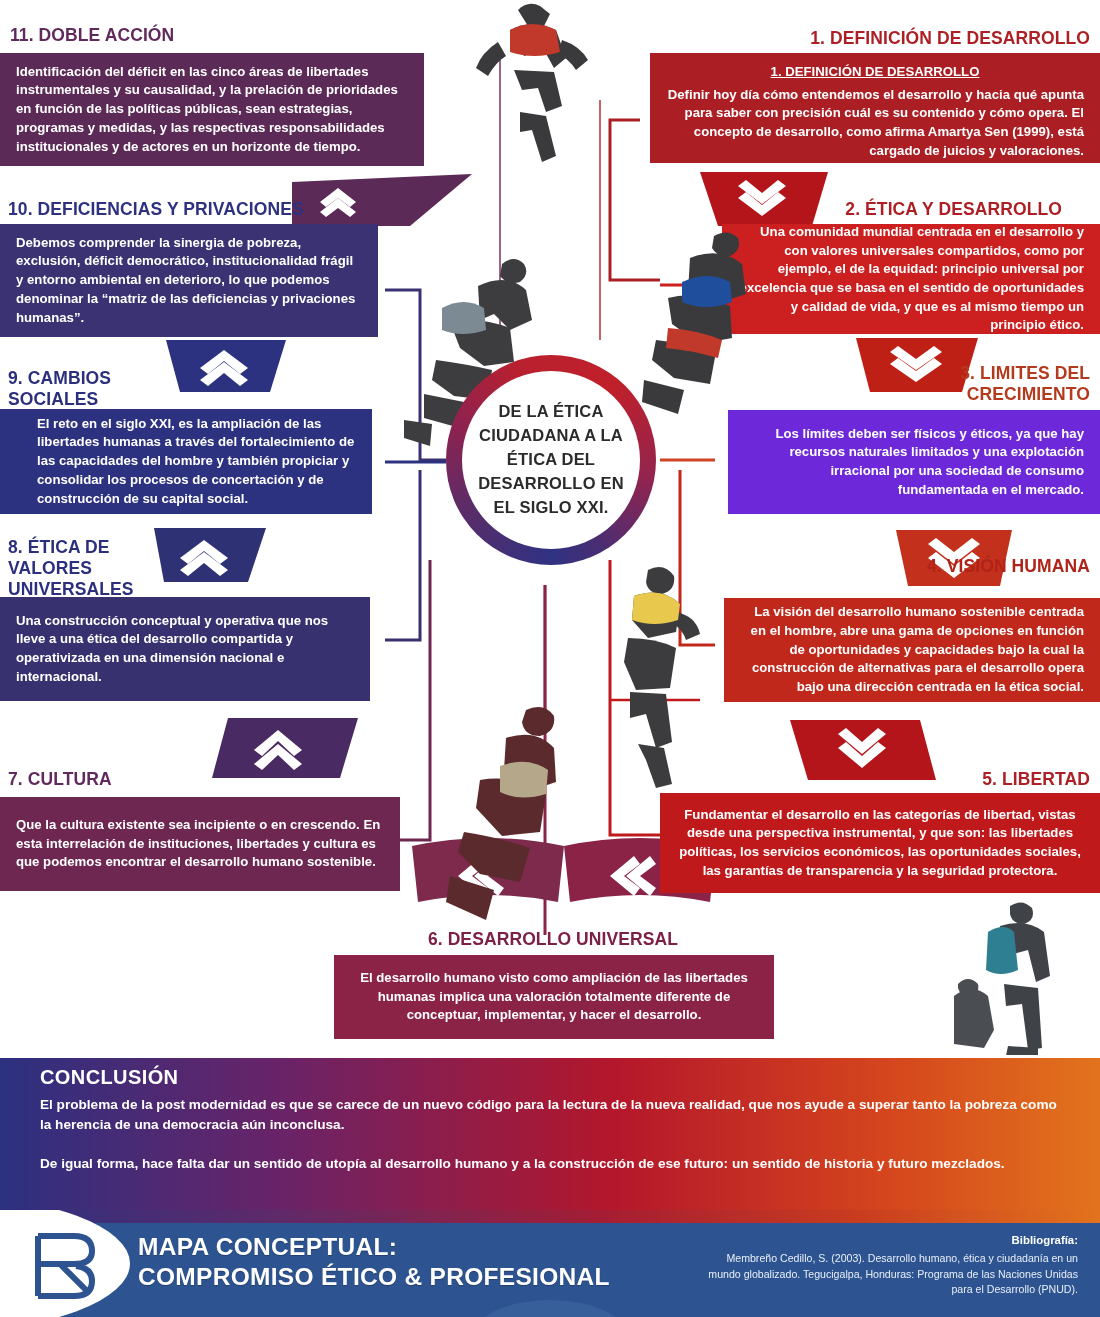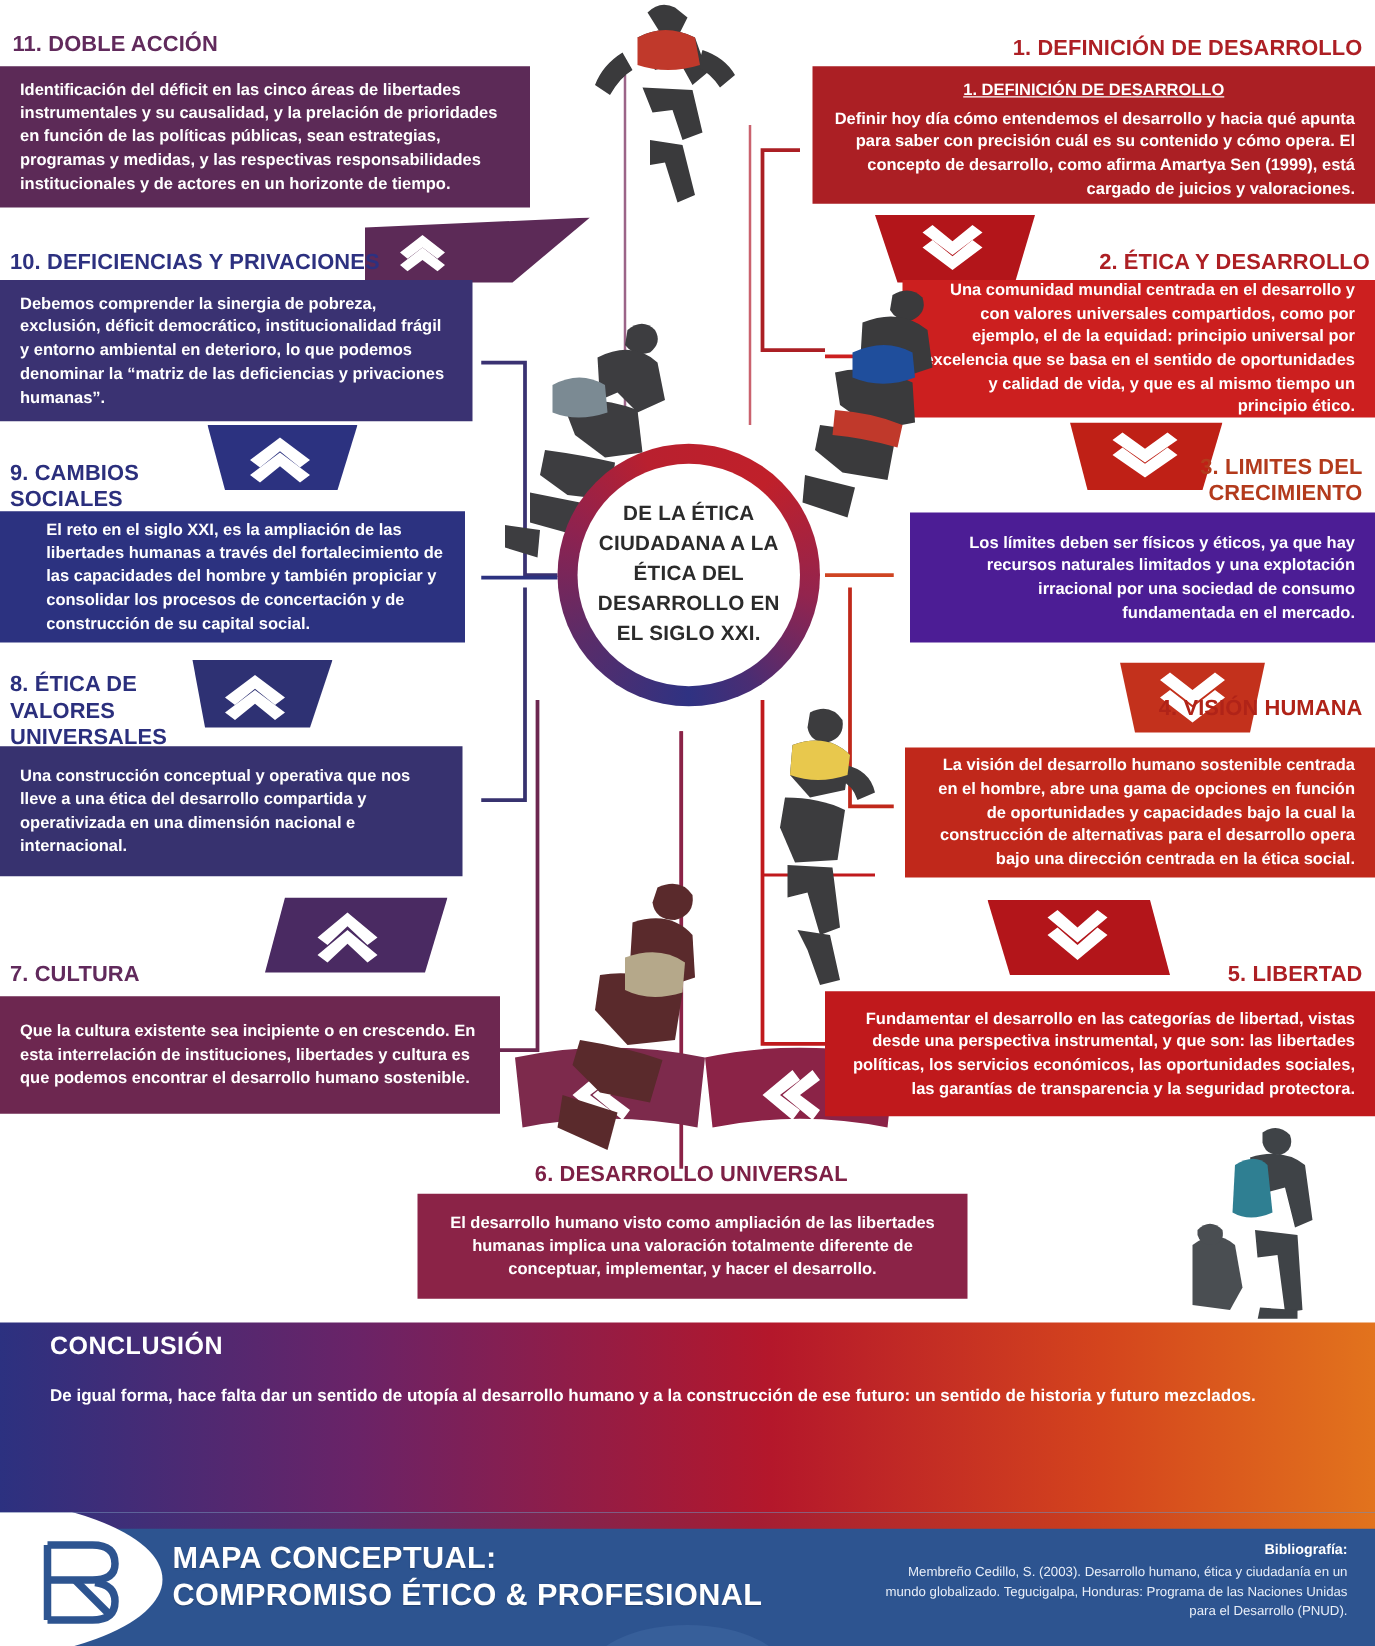--- a/index.html
+++ b/index.html
@@ -50,21 +50,21 @@
 
   
   .bg-p1 { background:#5c2a57; }  
   .bg-p2 { background:#3a3272; }  
   .bg-p3 { background:#2c3280;padding-left:37px; }  
   .bg-p4 { background:#37326f; }  
   .bg-p5 { background:#6d2750; }  
   .bg-p6 { background:#8b2347; }  
   .bg-p7 { background:#c0191c; }  
   .bg-p8 { background:#c0281b; }  
-  .bg-p9 { background:#4c1d95; }  
+  .bg-p9 { background:#6d28d9; }  
   .bg-p10{ background:#cc1f1f; }  
   .bg-p11{ background:#ab1f24; }  
 
   
   .ribbon { position:absolute; }
   .ribbon svg { display:block; width:100%; height:100%; }
 
   
   .center-ring {
     position:absolute;
@@ -360,21 +360,21 @@
   <div class="ribbon" style="left:700px; top:172px; width:128px; height:58px;">
     <svg viewBox="0 0 128 58" preserveAspectRatio="none">
       <path d="M0 0 L128 0 L112 54 L18 54 Z" fill="#b3151a"></path>
       <g fill="#ffffff">
         <path d="M38 14 L62 32 L86 14 L78 8 L62 21 L46 8 Z"></path>
         <path d="M38 26 L62 44 L86 26 L78 20 L62 33 L46 20 Z"></path>
       </g>
     </svg>
   </div>
 
-  <div class="panel-title c-red t-right" style="left:696px; top:199px; width:400px;">2. ÉTICA Y DESARROLLO</div>
+  <div class="panel-title c-red t-right" style="left:662px; top:199px; width:400px;">2. ÉTICA Y DESARROLLO</div>
   <div class="panel-box bg-p10 t-right" style="left:722px; top:224px; width:378px; height:110px;">
     <div class="inner">Una comunidad mundial centrada en el desarrollo y con valores universales compartidos, como por ejemplo, el de la equidad: principio universal por excelencia que se basa en el sentido de oportunidades y calidad de vida, y que es al mismo tiempo un principio ético.</div>
   </div>
 
   <div class="ribbon" style="left:856px; top:338px; width:122px; height:58px;">
     <svg viewBox="0 0 122 58" preserveAspectRatio="none">
       <path d="M0 0 L122 0 L106 54 L14 54 Z" fill="#bf2016"></path>
       <g fill="#ffffff">
         <path d="M34 14 L60 32 L86 14 L78 8 L60 21 L42 8 Z"></path>
         <path d="M34 26 L60 44 L86 26 L78 20 L60 33 L42 20 Z"></path>
@@ -406,26 +406,27 @@
     <svg viewBox="0 0 146 64" preserveAspectRatio="none">
       <path d="M0 0 L130 0 L146 60 L18 60 Z" fill="#b3151a"></path>
       <g fill="#ffffff">
         <path d="M48 14 L72 34 L96 14 L88 8 L72 22 L56 8 Z"></path>
         <path d="M48 28 L72 48 L96 28 L88 22 L72 36 L56 22 Z"></path>
       </g>
     </svg>
   </div>
 
   <div class="panel-title c-red t-right" style="left:880px; top:769px; width:210px;">5. LIBERTAD</div>
-  <div class="panel-box bg-p7 t-right" style="left:660px; top:793px; width:440px; height:100px;">
+  <div class="panel-box bg-p7 t-right" style="left:660px; top:793px; width:440px; height:100px;text-align:center;">
     <div class="inner">Fundamentar el desarrollo en las categorías de libertad, vistas desde una perspectiva instrumental, y que son: las libertades políticas, los servicios económicos, las oportunidades sociales, las garantías de transparencia y la seguridad protectora.</div>
   </div>
 
   <div class="conclusion">
     <h2>CONCLUSIÓN</h2>
+    <p>El problema de la post modernidad es que se carece de un nuevo código para la lectura de la nueva realidad, que nos ayude a superar tanto la pobreza como la herencia de una democracia aún inconclusa.</p>
     <p class="second">De igual forma, hace falta dar un sentido de utopía al desarrollo humano y a la construcción de ese futuro: un sentido de historia y futuro mezclados.</p>
   </div>
 
   <div class="footer">
     <div class="footer-bottom-strip"></div>
     <div class="footer-white"></div>
     <div class="footer-arc"></div>
 
     <svg class="footer-logo" viewBox="0 0 78 72">
       <g fill="none" stroke="#2d5490" stroke-width="6">

